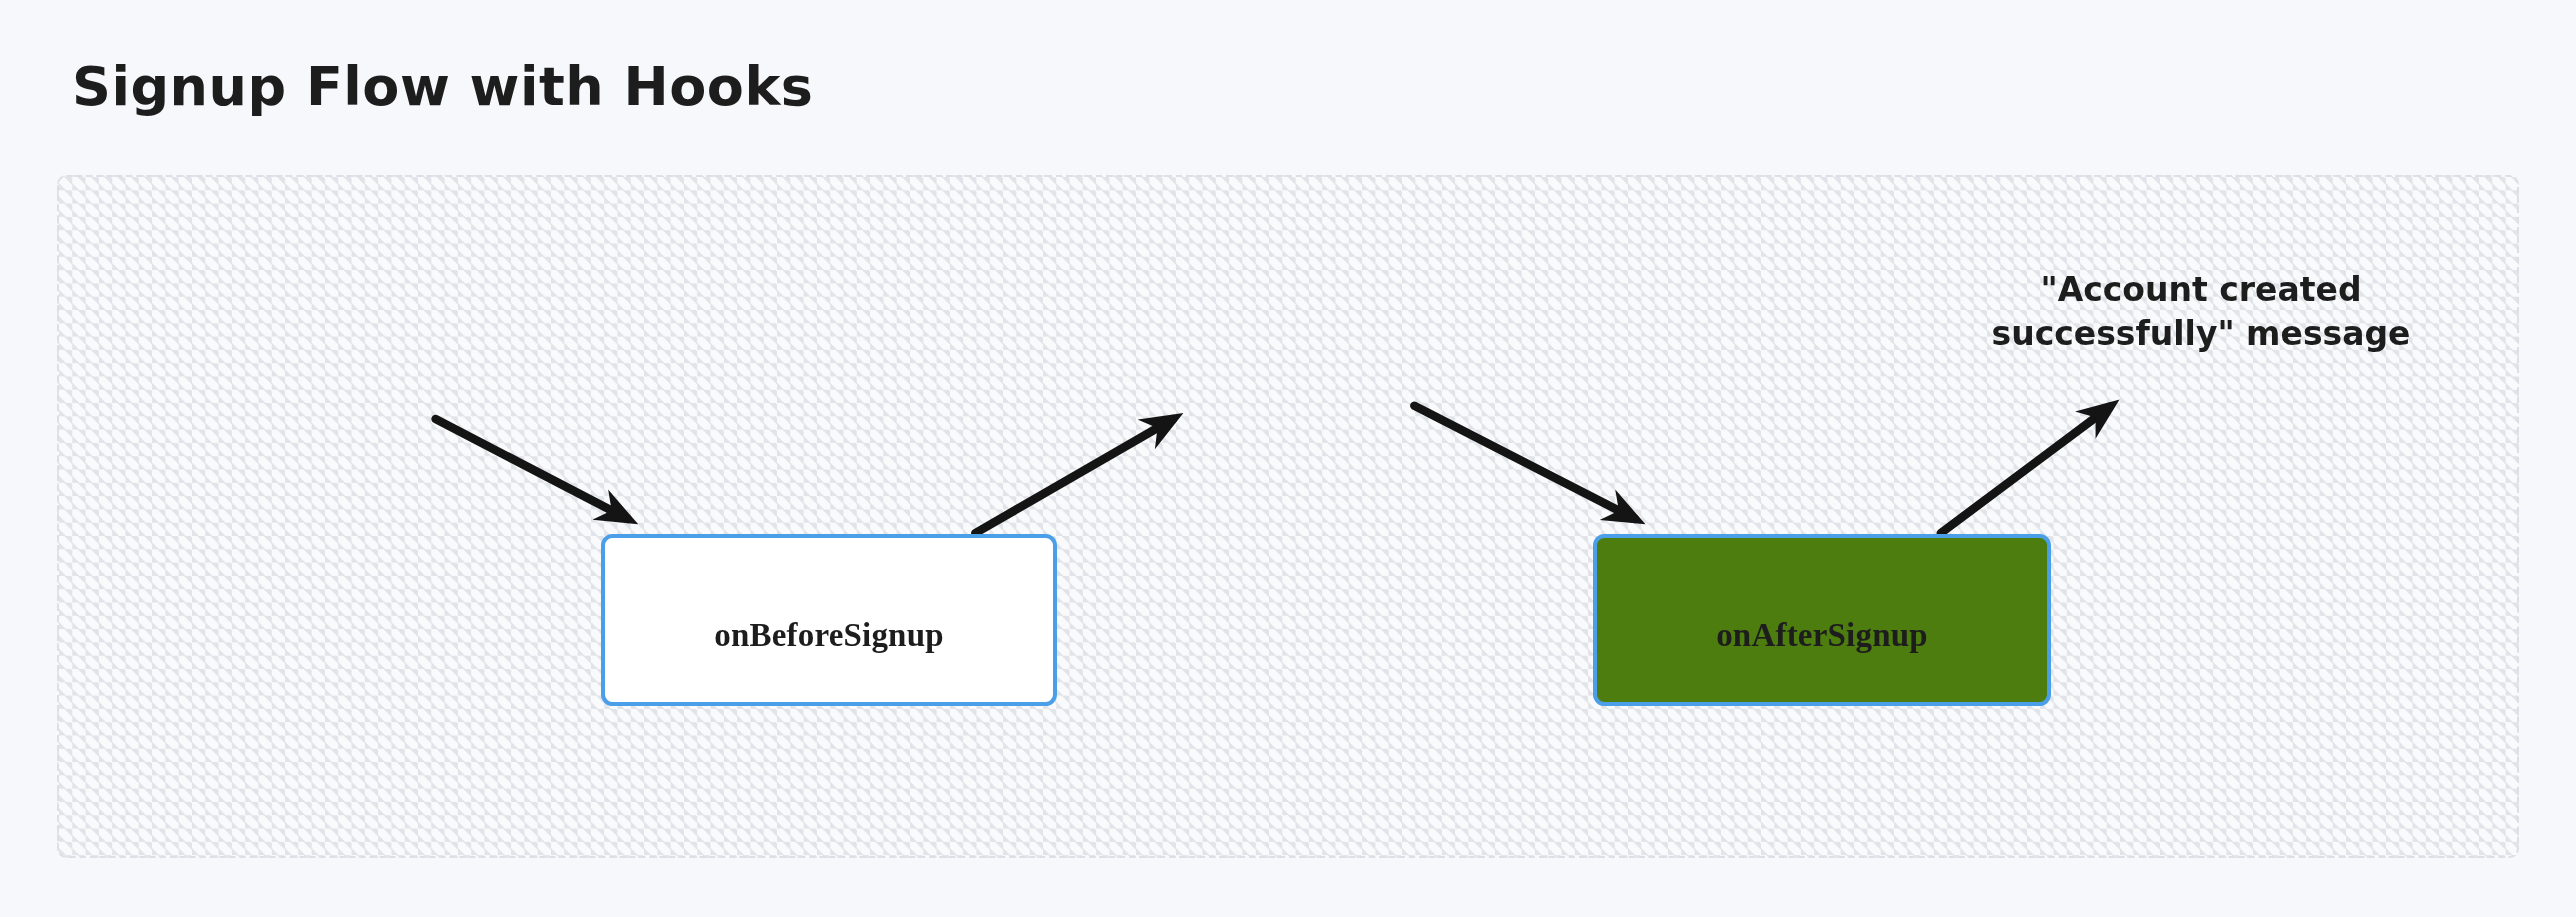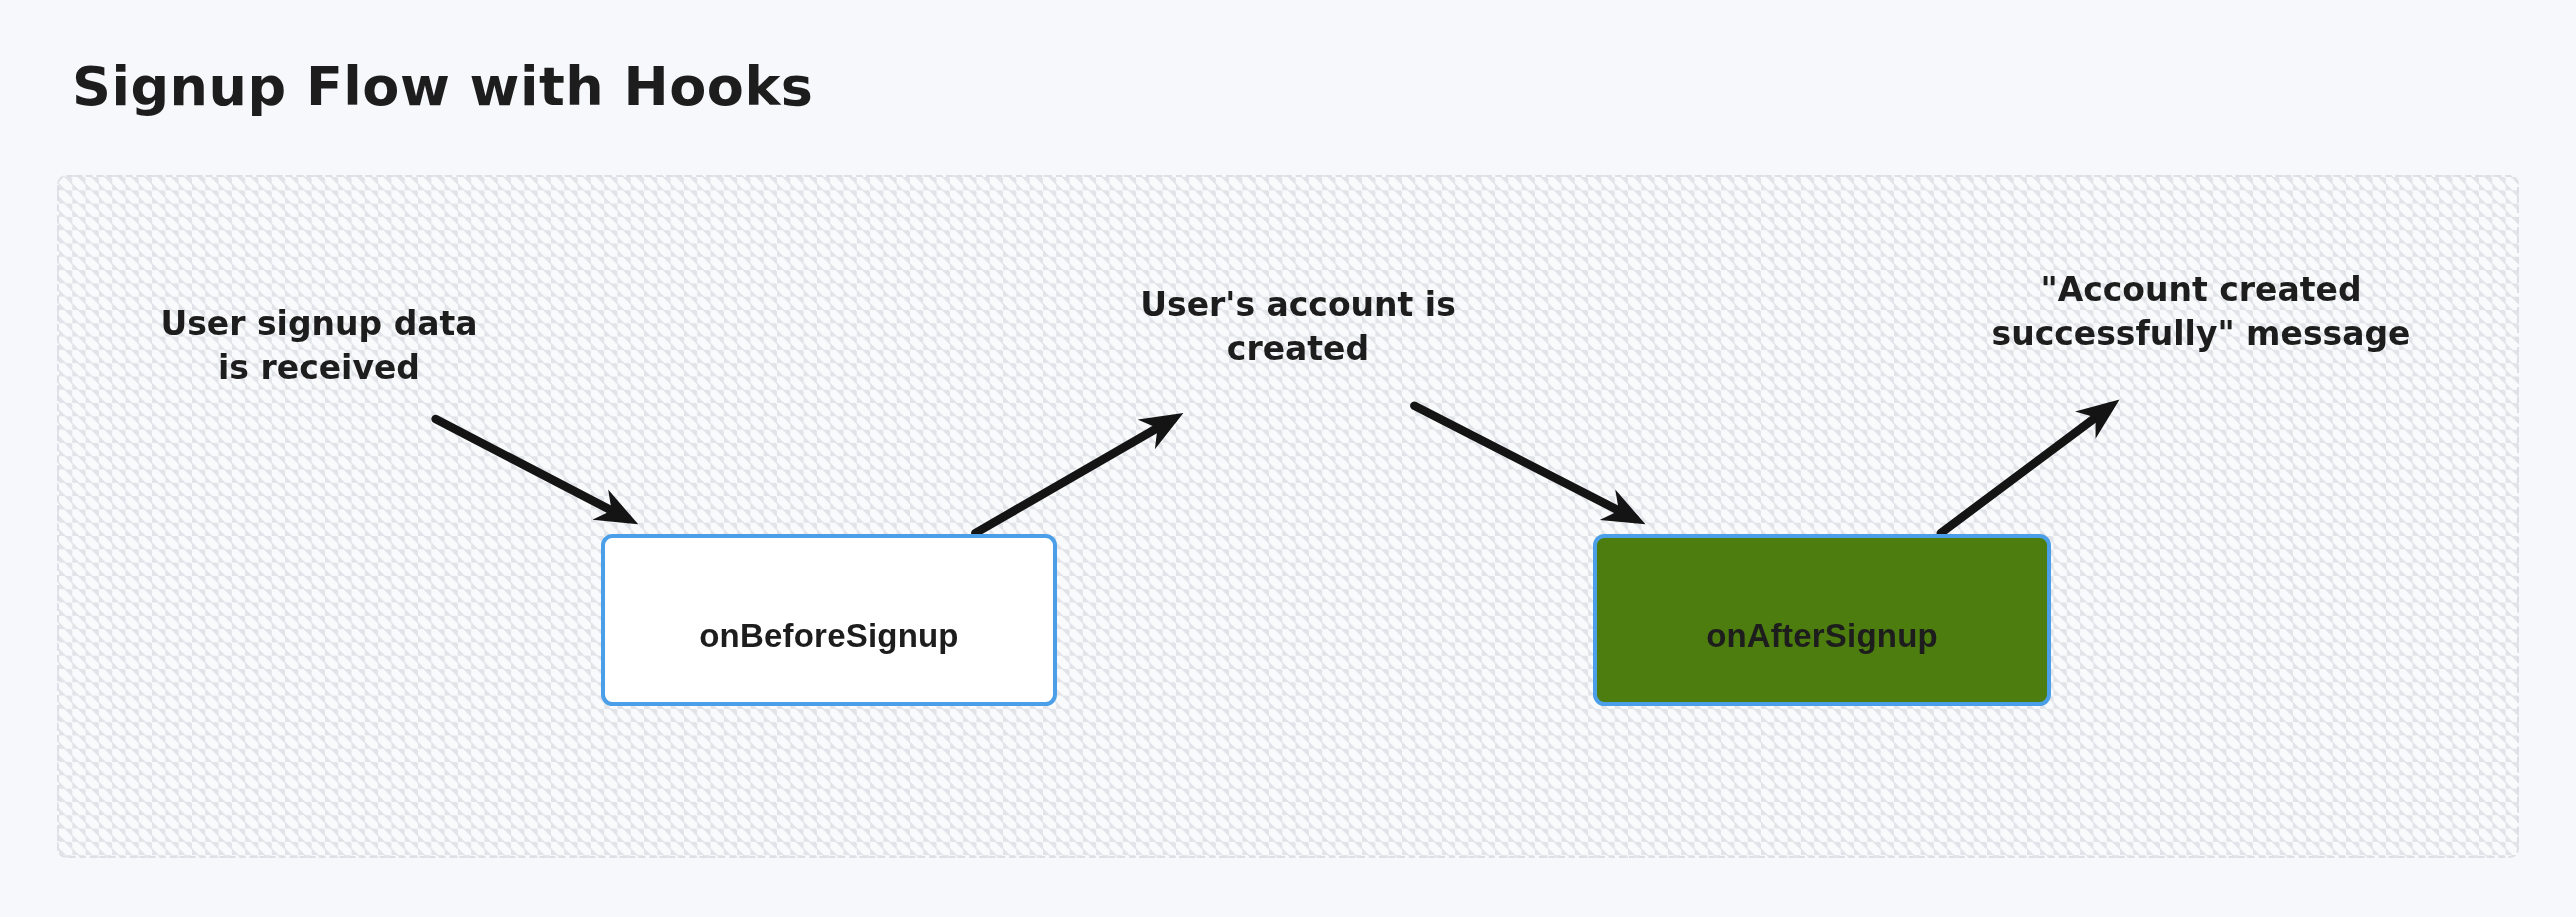--- a/index.html
+++ b/index.html
@@ -73,21 +73,21 @@
     position: absolute;
     box-sizing: border-box;
     background: #ffffff;
     border: 4.8px solid #4a9fe8;
     border-radius: 11.4px;
     display: flex;
     align-items: center;
     justify-content: center;
   }
   .hook-box-label {
-    font-family: Liberation Sans, sans-serif;
+    font-family: Liberation Serif, serif;
     font-size: 33px;
     font-weight: bold;
     color: #1d1d1d;
     letter-spacing: 0.2px;
     white-space: nowrap;
     margin-top: 31px;
   }
 
   #hook-box-before { left: 601px; top: 534px; width: 456px; height: 172px; }
   #hook-box-after  { left: 1593px; top: 534px; width: 458px; height: 172px; }
@@ -132,23 +132,19 @@
   </svg>
 
   <div class="hook-box" id="hook-box-before" style="border-color: rgb(74, 159, 232); background: rgb(255, 255, 255);">
     <span class="hook-box-label">onBeforeSignup</span>
   </div>
 
   <div class="hook-box" id="hook-box-after" style="border-color: rgb(74, 159, 232); background: #4d7c0f;">
     <span class="hook-box-label">onAfterSignup</span>
   </div>
 
-  <div class="annotation" id="annotation-signup-data">User signup data
-is received</div>
 
-  <div class="annotation" id="annotation-account-made">User's account is
-created</div>
 
   <div class="annotation" id="annotation-success-msg">"Account created
 successfully" message</div>
 
 </div>
 
 
 </body></html>

